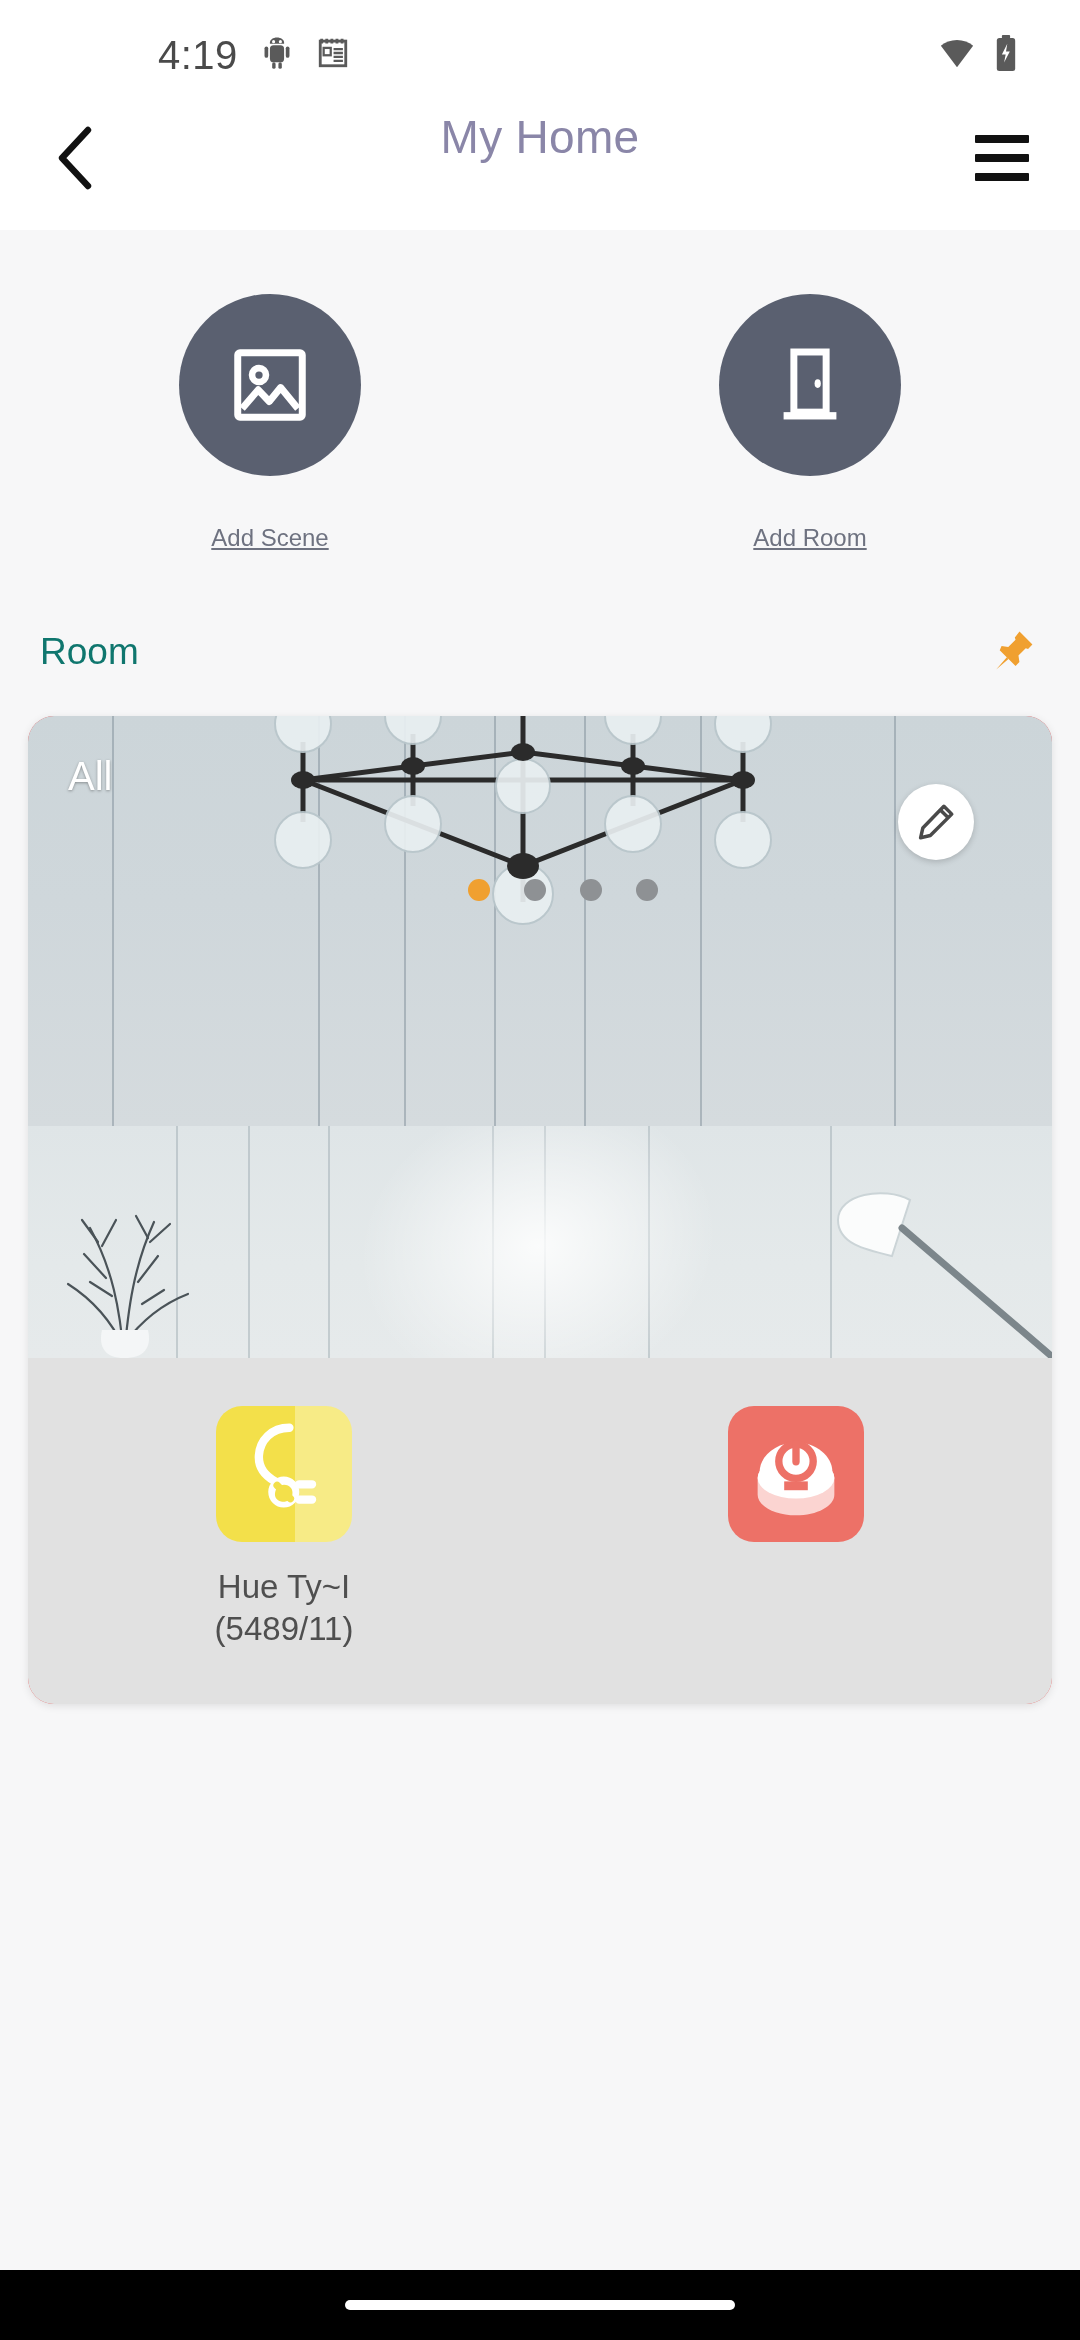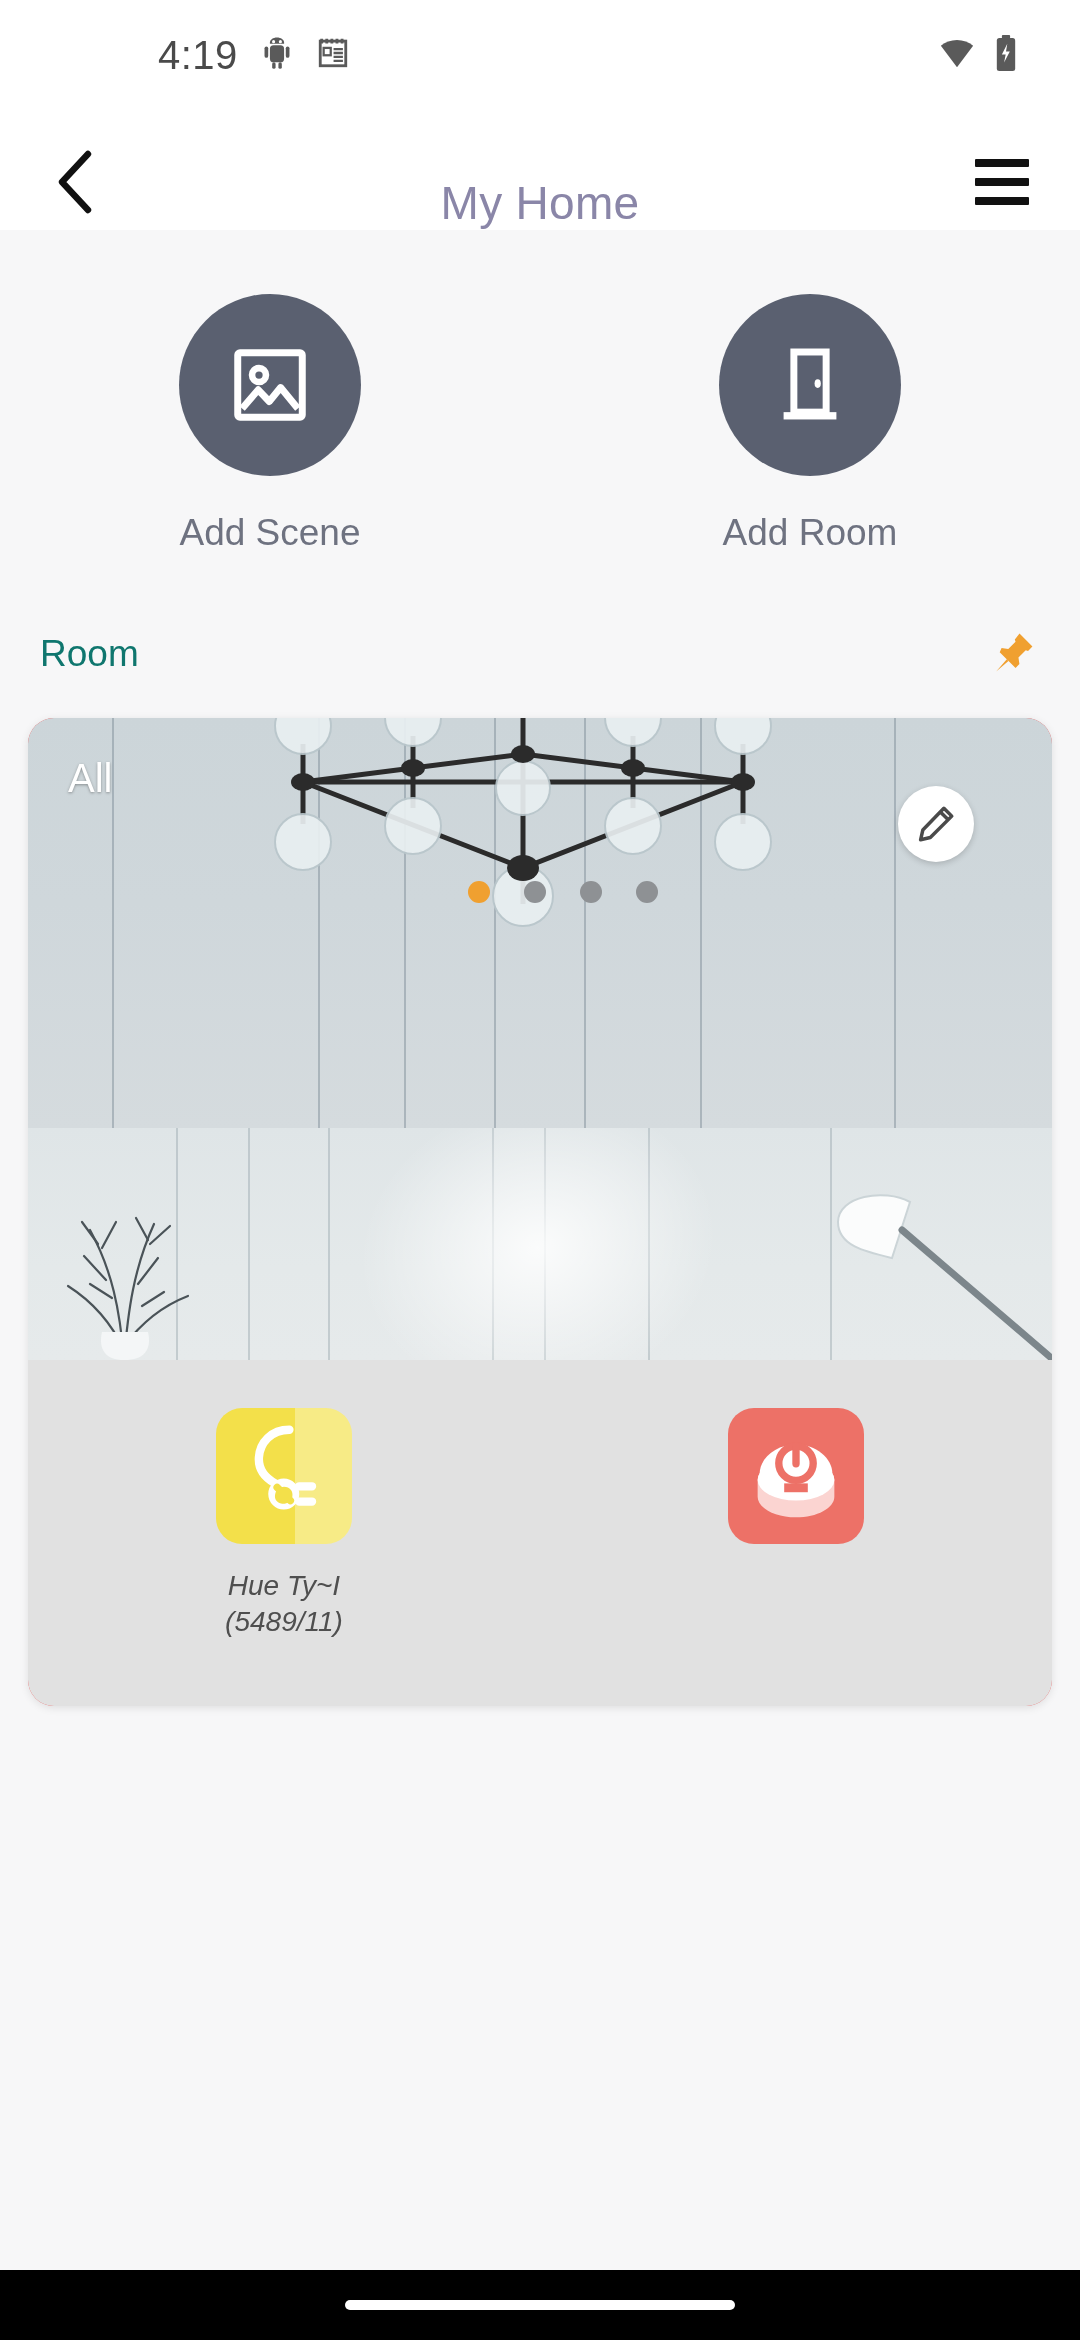--- a/index.html
+++ b/index.html
@@ -17,21 +17,21 @@
     background:#ffffff; display:flex; align-items:center;
   }
   .sb-left{ display:flex; align-items:center; gap:22px; margin-left:158px; }
   .sb-time{ font-size:40px; color:#4a4a4a; letter-spacing:0.5px; line-height:1; }
   .sb-right{ margin-left:auto; margin-right:62px; display:flex; align-items:center; gap:18px; }
   .ic{ display:block; }
 
   
   .appbar{
     position:absolute; top:110px; left:0; width:1080px; height:120px;
-    background:#ffffff; display:flex; align-items:flex-end;
+    background:#ffffff; display:flex; align-items:flex-start;
   }
   .back-btn{ width:96px; height:96px; margin-left:28px;
     display:flex; align-items:center; justify-content:center; }
   .appbar-title{
     position:absolute; left:0; right:0; text-align:center;
     font-size:46px; color:#8a86a8; font-weight:400; letter-spacing:0.3px;
     pointer-events:none;
   }
   .menu-btn{ width:96px; height:96px; margin-left:auto; margin-right:30px;
     display:flex; flex-direction:column; align-items:center; justify-content:center; gap:11px; }
@@ -45,21 +45,21 @@
 
   
   .quick-actions{
     display:flex; padding:64px 0 0 0;
   }
   .qa{ flex:1; display:flex; flex-direction:column; align-items:center; }
   .qa-circle{
     width:182px; height:182px; border-radius:50%;
     background:#5a6070; display:flex; align-items:center; justify-content:center;
   }
-  .qa-label{ margin-top:36px; font-size:37px; color:#6e7280; }
+  .qa-label{ margin-top:48px; font-size:24px; color:#6e7280;text-decoration:underline; }
 
   
   .room-header{
     display:flex; align-items:center; justify-content:space-between;
     padding:72px 40px 0 40px;
   }
   .room-title{ font-size:37px; color:#0f766e; }
   .pin-btn{ width:56px; height:56px; display:flex; align-items:center; justify-content:center; }
 
   
@@ -110,22 +110,22 @@
   
   .devices{
     position:absolute; left:0; right:0; top:642px; bottom:0;
     background:#e1e1e1; padding:26px 0 0 0; overflow:hidden;
   }
   .dev-row{ display:flex; }
   .dev{ flex:1; display:flex; flex-direction:column; align-items:center; padding-top:22px; }
   .dev-icon{ width:136px; height:136px; display:flex; align-items:center; justify-content:center; }
   .sq{ width:136px; height:136px; border-radius:26px; display:flex; align-items:center; justify-content:center; }
   .dev-label{
-    margin-top:24px; text-align:center; font-size:28px; color:#4f4f4f;
-    line-height:1.28; white-space:pre-line;font-style:italic;
+    margin-top:24px; text-align:center; font-size:33px; color:#4f4f4f;
+    line-height:1.28; white-space:pre-line;
   }
 
   
   .navbar{
     position:absolute; left:0; bottom:0; width:1080px; height:70px;
     background:#000000; display:flex; align-items:center; justify-content:center;
   }
   .nav-pill{ width:390px; height:10px; border-radius:6px; background:#ffffff; }
 </style>
 </head>

